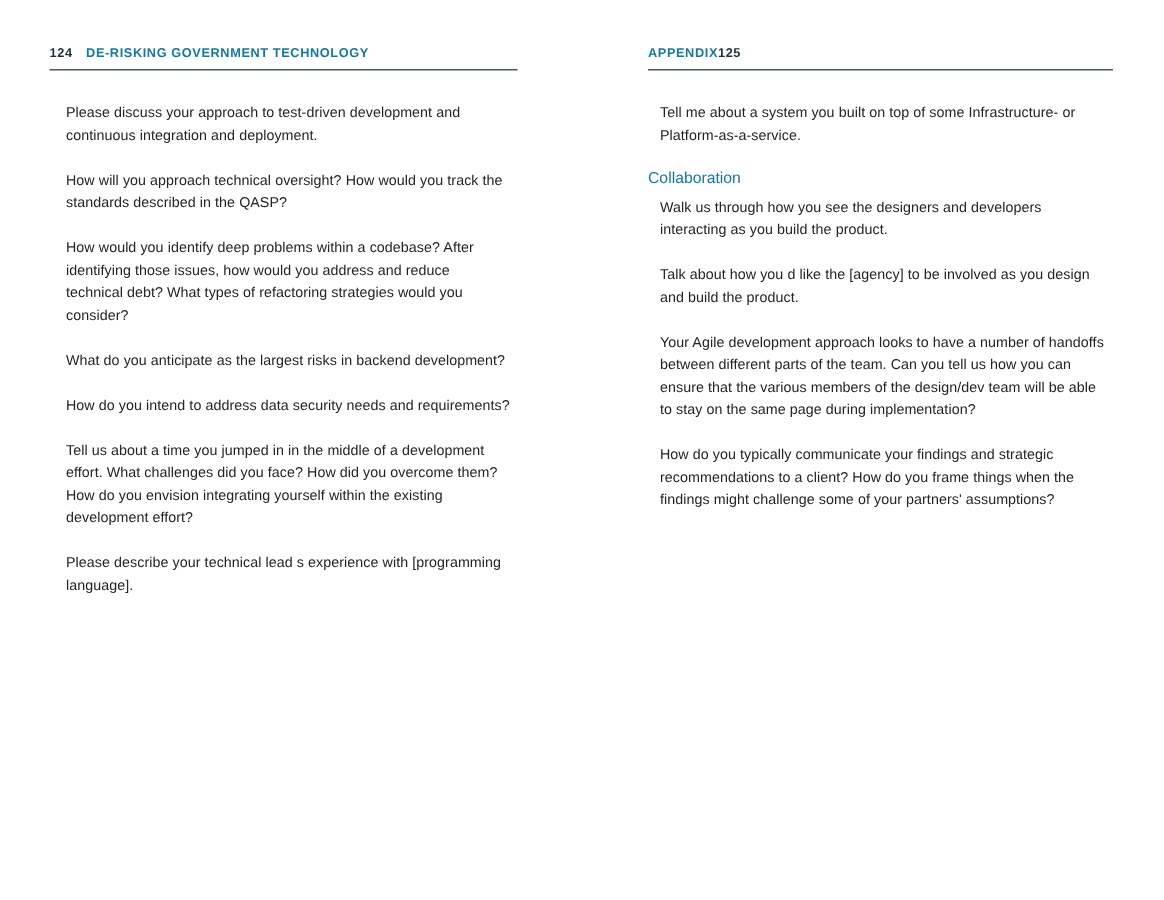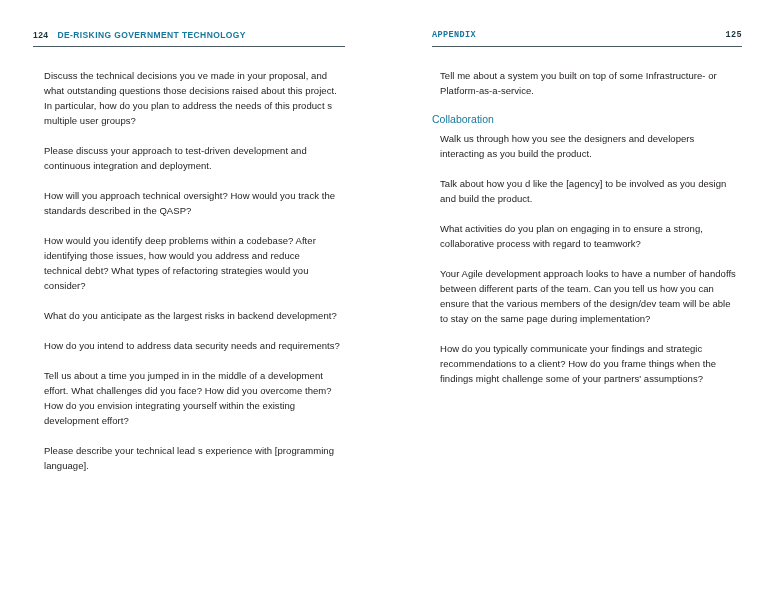--- a/index.html
+++ b/index.html
@@ -24,21 +24,21 @@
   .page-header {
     display: flex;
     align-items: baseline;
     font-size: 8.5px;
     font-weight: bold;
     letter-spacing: 0.4px;
     line-height: 10px;
     padding-bottom: 6px;
   }
   .page-left .page-header  { justify-content: flex-start; gap: 9px; }
-  .page-right .page-header { justify-content: space-between; font-family: Liberation Mono, monospace; }
+  .page-right .page-header { justify-content: flex-start; }
 
   .page-num     { color: #1b323c; }
   .header-title { color: #16789e; }
 
   .header-rule {
     height: 0;
     border-bottom: 1px solid #4a5a60;
   }
 
   .page-body { margin-top: 21px; }
@@ -66,21 +66,20 @@
 
 <div>
 
   <div class="page page-left">
     <div class="page-header">
       <span class="page-num">124</span>
       <span class="header-title">DE-RISKING GOVERNMENT TECHNOLOGY</span>
     </div>
     <div class="header-rule"></div>
     <div class="page-body">
-      <p>Discuss the technical decisions you ve made in your proposal, and what outstanding questions those decisions raised about this project. In particular, how do you plan to address the needs of this product s multiple user groups?</p>
       <p>Please discuss your approach to test-driven development and continuous integration and deployment.</p>
       <p>How will you approach technical oversight? How would you track the standards described in the QASP?</p>
       <p>How would you identify deep problems within a codebase? After identifying those issues, how would you address and reduce technical debt? What types of refactoring strategies would you consider?</p>
       <p>What do you anticipate as the largest risks in backend development?</p>
       <p>How do you intend to address data security needs and requirements?</p>
       <p>Tell us about a time you jumped in in the middle of a development effort. What challenges did you face? How did you overcome them? How do you envision integrating yourself within the existing development effort?</p>
       <p>Please describe your technical lead s experience with [programming language].</p>
     </div>
   </div>
 
@@ -88,19 +87,18 @@
     <div class="page-header">
       <span class="header-title">APPENDIX</span>
       <span class="page-num">125</span>
     </div>
     <div class="header-rule"></div>
     <div class="page-body">
       <p>Tell me about a system you built on top of some Infrastructure- or Platform-as-a-service.</p>
       <div class="section-heading">Collaboration</div>
       <p>Walk us through how you see the designers and developers interacting as you build the product.</p>
       <p>Talk about how you d like the [agency] to be involved as you design and build the product.</p>
-      <p>What activities do you plan on engaging in to ensure a strong, collaborative process with regard to teamwork?</p>
       <p>Your Agile development approach looks to have a number of handoffs between different parts of the team. Can you tell us how you can ensure that the various members of the design/dev team will be able to stay on the same page during implementation?</p>
       <p>How do you typically communicate your findings and strategic recommendations to a client? How do you frame things when the findings might challenge some of your partners' assumptions?</p>
     </div>
   </div>
 
 </div>
 
 </body></html>

